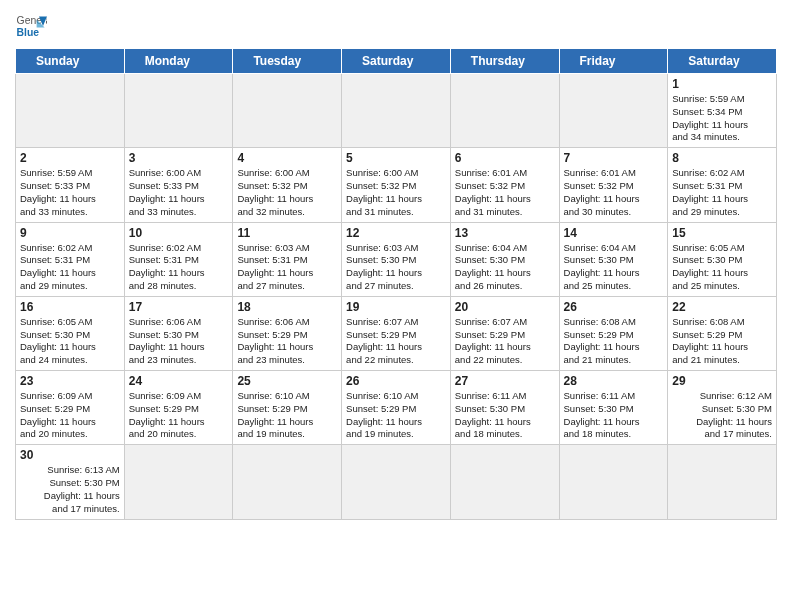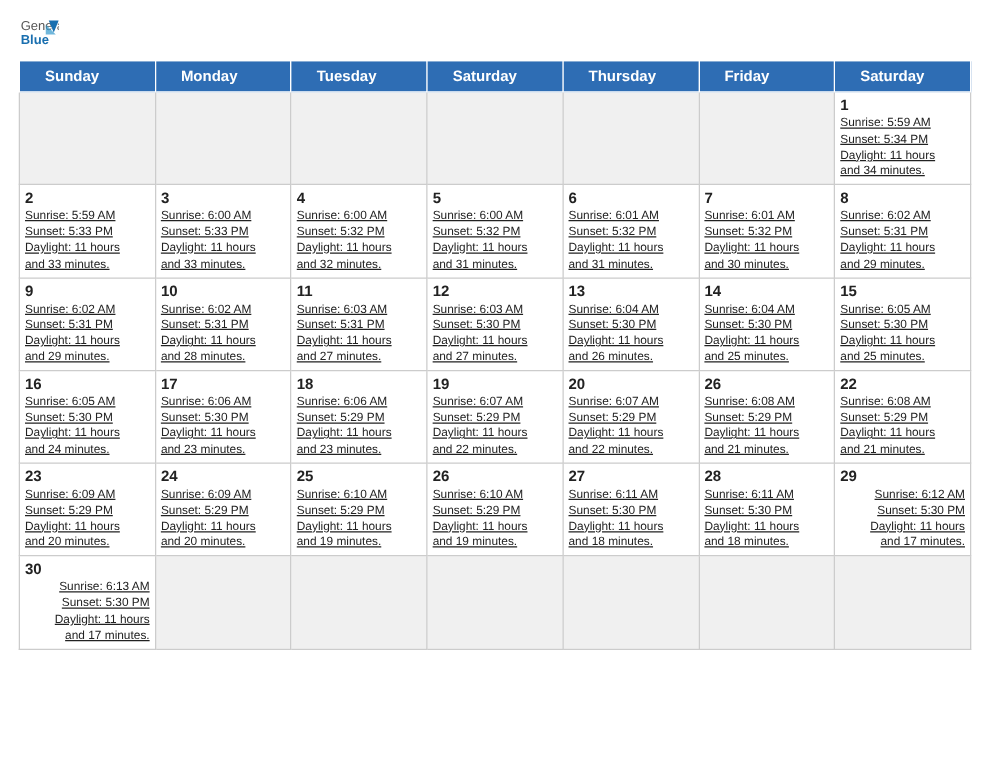--- a/index.html
+++ b/index.html
@@ -72,21 +72,20 @@
     .day-num {
       font-size: 12px;
       font-weight: bold;
       display: block;
       margin-bottom: 2px;
     }
     .cell-info {
       font-size: 9.5px;
       line-height: 1.35;
       color: #222;
-      text-decoration: underline;
     }
     .last-row td {
       height: 60px;
       margin-top: 36px;
     }
   </style>
 </head>
 <body>
 
 <div class="page">

